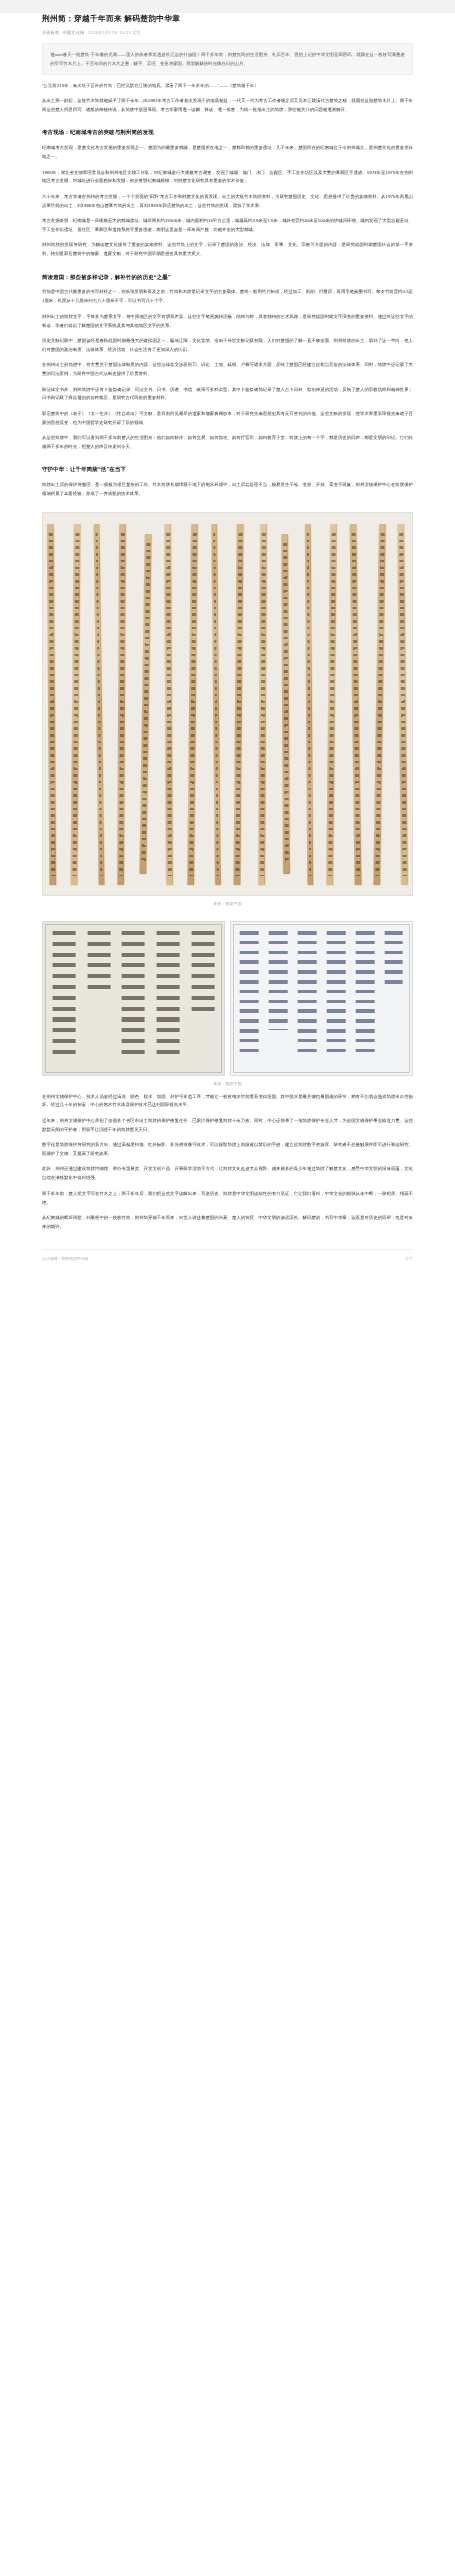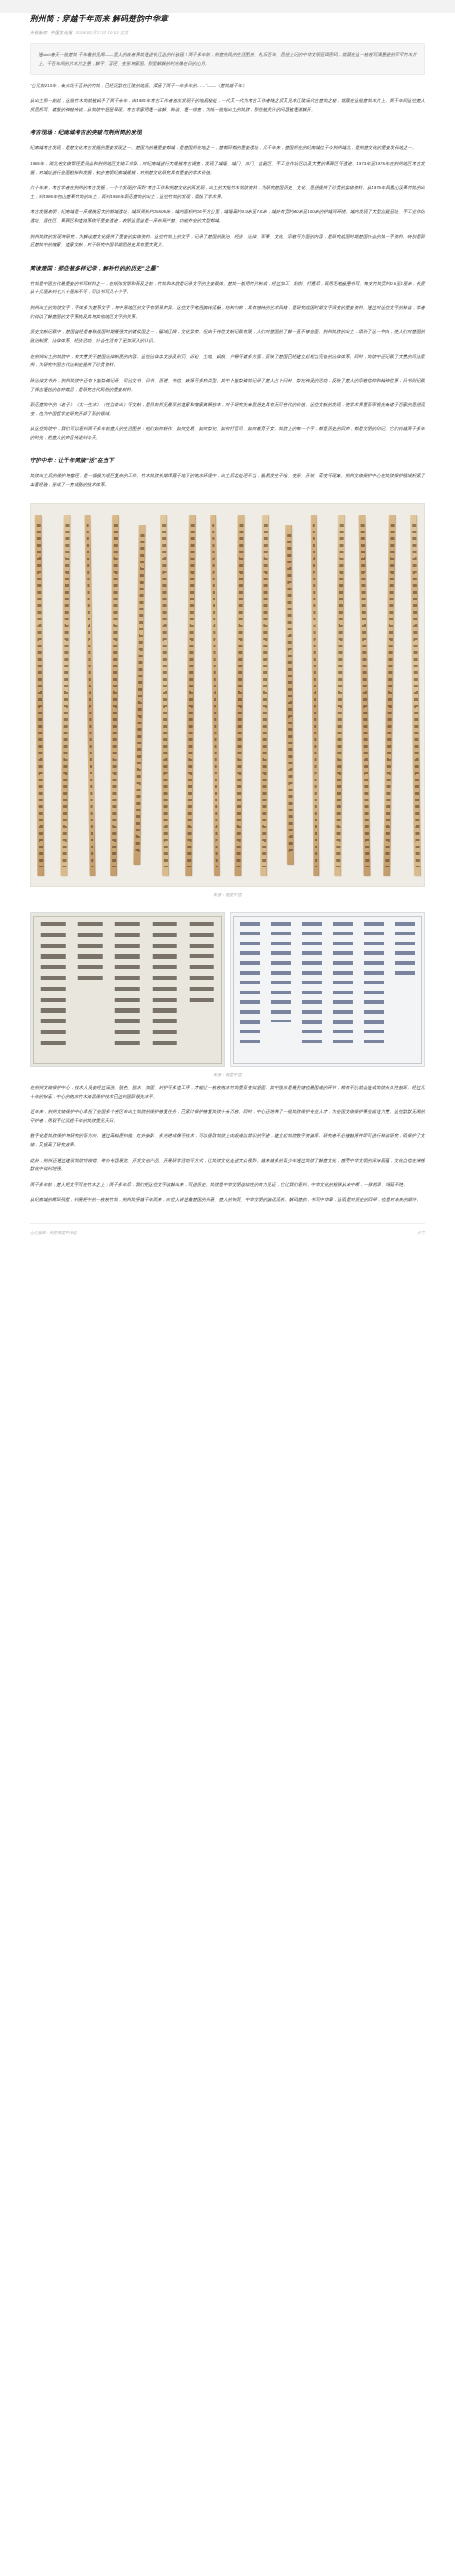--- a/index.html
+++ b/index.html
@@ -11,23 +11,22 @@
   .page{
     width:455px;
     min-height:3298px;
     margin:0 auto;
     background:#ffffff;
     position:relative;
     box-sizing:border-box;
     padding:0 0 20.6px 0;
   }
   .wrap{
-    padding:0 30px;
+    padding:0 42px;
     box-sizing:border-box;
-    font-style:italic;
   }
   h1.title{
     font-size:7.7px;
     font-weight:bold;
     color:#1a1a1a;
     margin:13.4px 0 0 0;
     letter-spacing:0.3px;
     line-height:1.5;
   }
   .byline{

